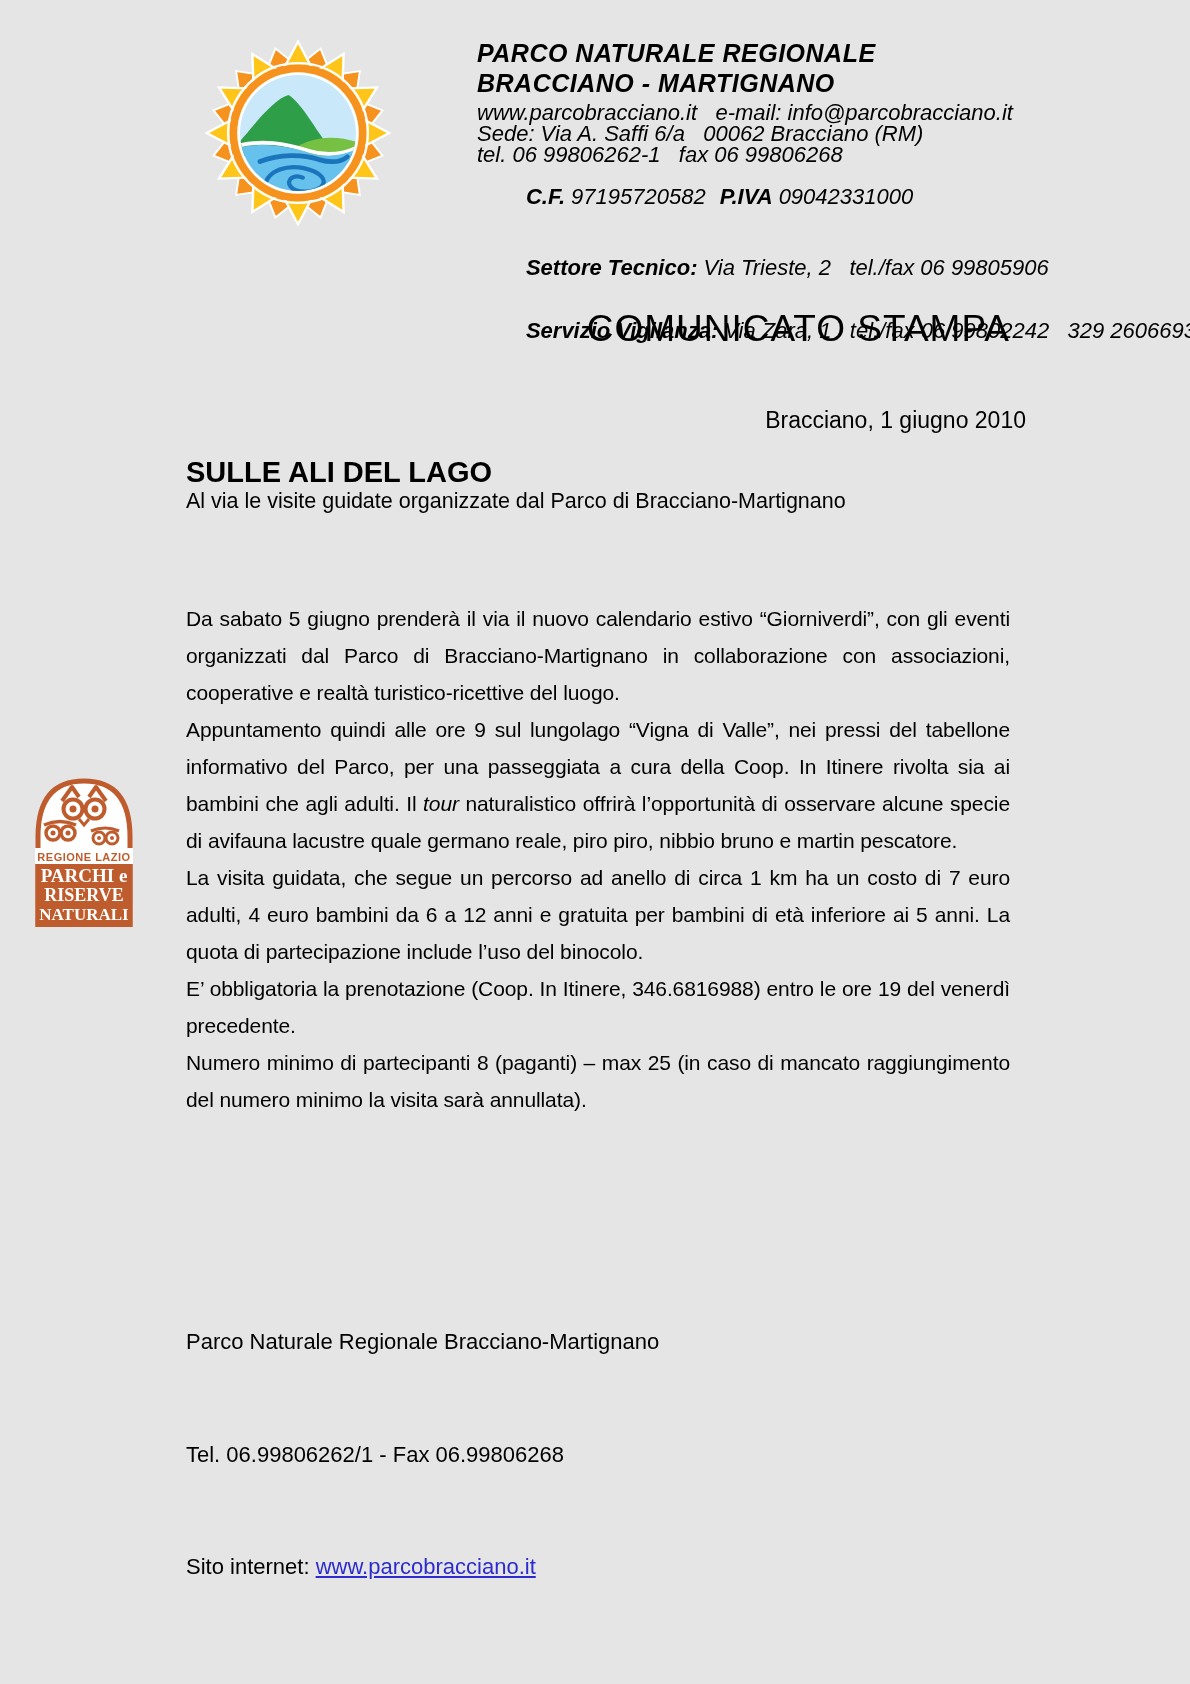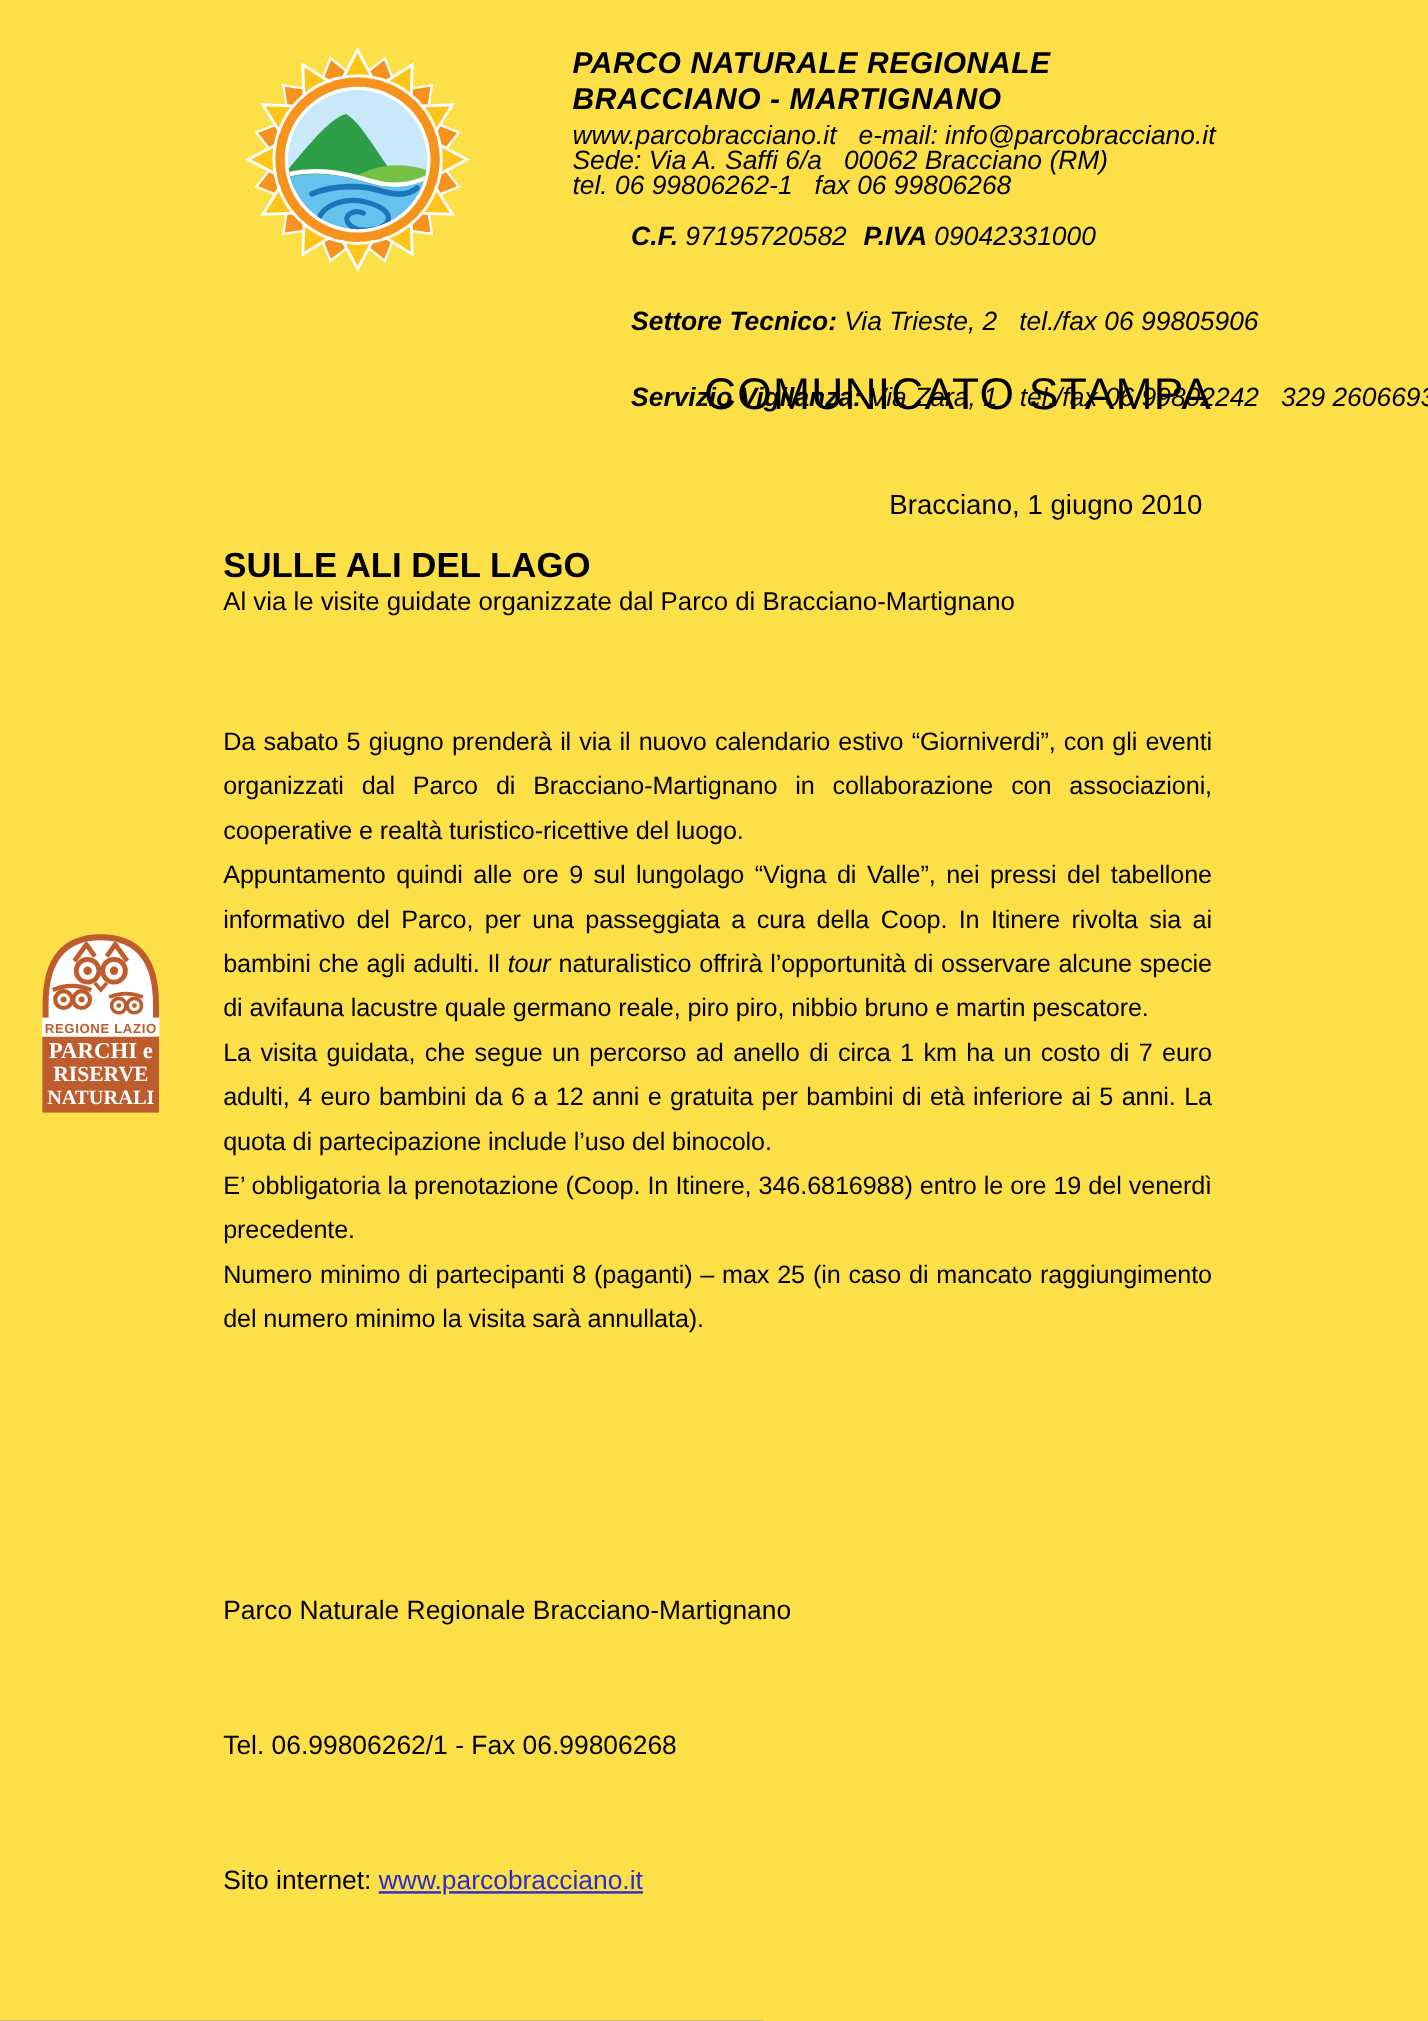--- a/index.html
+++ b/index.html
@@ -1,33 +1,33 @@
 <!DOCTYPE html>
 <html><head>
 <meta charset="utf-8">
 <style>
   html,body { margin:0; padding:0; background:#808080; }
   .page {
     position:relative; width:1190px; height:1684px; margin:0 auto;
-    background:#fde047; overflow:hidden;
+    background:#e5e5e5; overflow:hidden;
     font-family:"Liberation Sans", sans-serif; color:#000;
   }
   
   .sun-logo { position:absolute; left:203px; top:37px; width:190px; height:192px; }
   .lh-text  { position:absolute; left:477px; top:38px; font-style:italic; }
   .lh-org   { font-weight:bold; font-size:25px; line-height:30px; letter-spacing:.5px; }
   .lh-contacts { margin-top:4px; }
   .lh-line  { font-size:22px; line-height:21px; white-space:pre; }
   .lh-line .lbl { font-weight:bold; margin-right:6px; }
   .lh-line .mid { margin-right:14px; }
   .lh-services { margin-top:8px; }
   
   .doc-title { position:absolute; left:186px; top:307px; width:824px;
                text-align:right; font-size:37px; line-height:44px; letter-spacing:1px; }
-  .dateline  { position:absolute; left:178px; top:407px; width:824px;
+  .dateline  { position:absolute; left:202px; top:407px; width:824px;
                text-align:right; font-size:23px; }
   .headline  { position:absolute; left:186px; top:456px; width:824px;
                text-align:left; font-size:29px; font-weight:bold; }
   .subheadline { position:absolute; left:186px; top:489px; width:824px;
                font-size:21.5px; }
   .body-text { position:absolute; left:186px; top:560px; width:824px;
                font-size:21px; line-height:37px; letter-spacing:-0.1px;
                text-align:justify;margin-top:40px; }
   .body-text p { margin:0; }
   .it { font-style:italic; }

